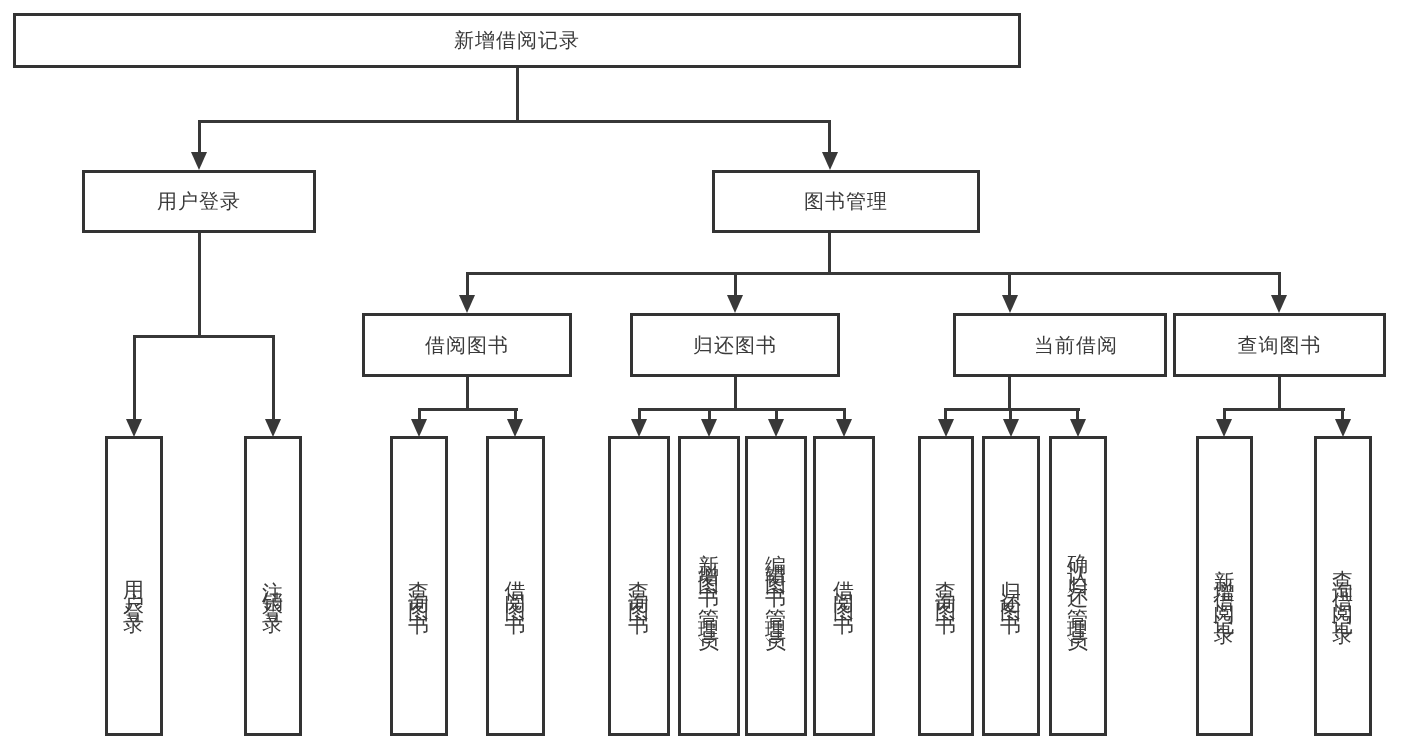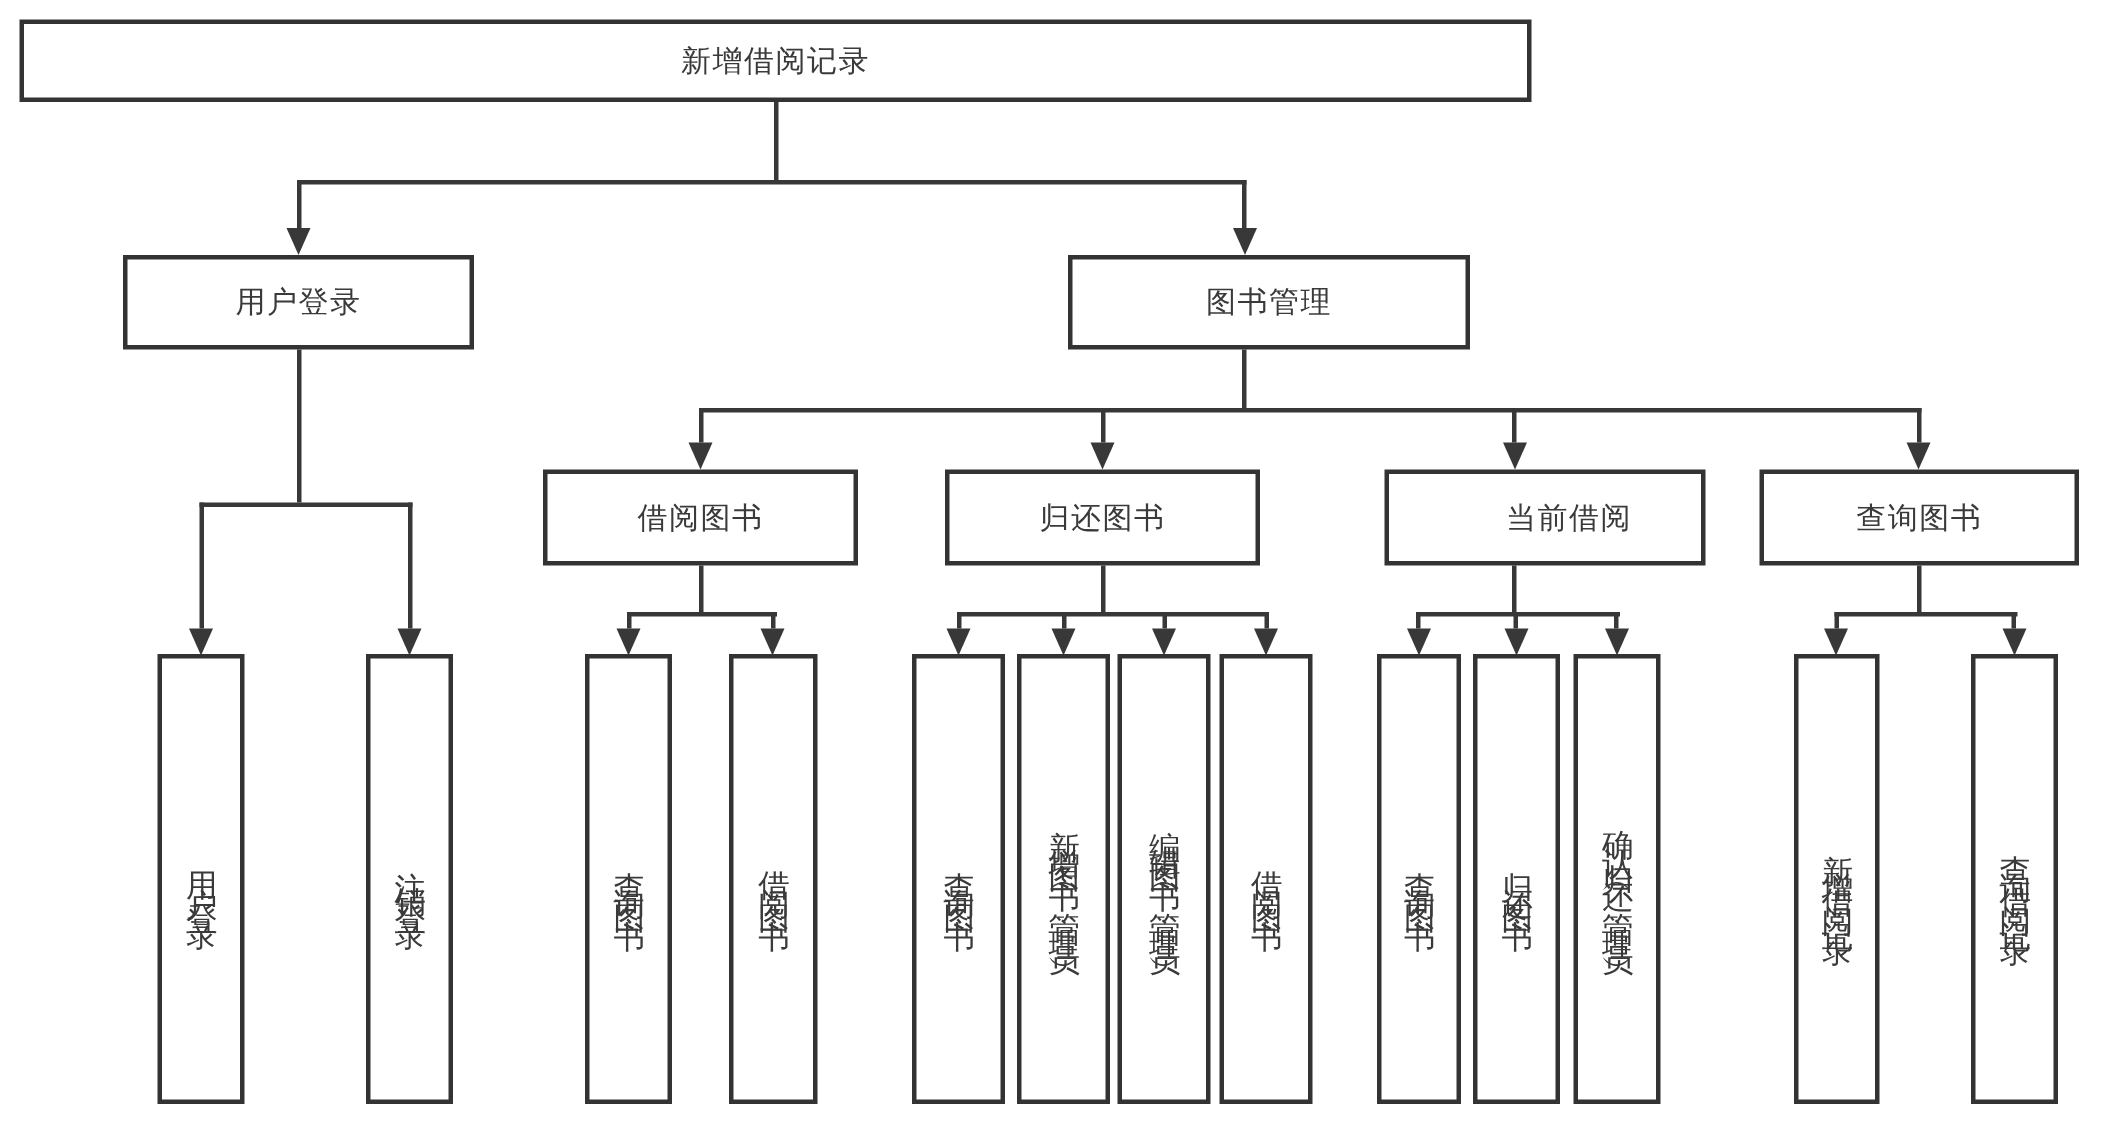--- a/index.html
+++ b/index.html
@@ -98,21 +98,21 @@
   <div class="arrow" style="left:459px; top:295px;"></div>
   <div class="v" style="left:734px; top:272px; height:23px;"></div>
   <div class="arrow" style="left:727px; top:295px;"></div>
   <div class="v" style="left:1008px; top:272px; height:23px;"></div>
   <div class="arrow" style="left:1002px; top:295px;"></div>
   <div class="v" style="left:1278px; top:272px; height:23px;"></div>
   <div class="arrow" style="left:1271px; top:295px;"></div>
 
   <div class="node" style="left:362px; top:313px; width:210px; height:64px;">借阅图书</div>
   <div class="node" style="left:630px; top:313px; width:210px; height:64px;">归还图书</div>
-  <div class="node" style="left:923px; top:313px; width:214px; height:64px;padding-left:32px;">当前借阅</div>
+  <div class="node" style="left:953px; top:313px; width:214px; height:64px;padding-left:32px;">当前借阅</div>
   <div class="node" style="left:1173px; top:313px; width:213px; height:64px;">查询图书</div>
 
   <div class="v" style="left:466px; top:377px; height:31px;"></div>
   <div class="h" style="left:418px; top:408px; width:100px;"></div>
   <div class="v" style="left:418px; top:408px; height:11px;"></div>
   <div class="arrow" style="left:411px; top:419px;"></div>
   <div class="v" style="left:514px; top:408px; height:11px;"></div>
   <div class="arrow" style="left:507px; top:419px;"></div>
 
   <div class="v" style="left:734px; top:377px; height:31px;"></div>

